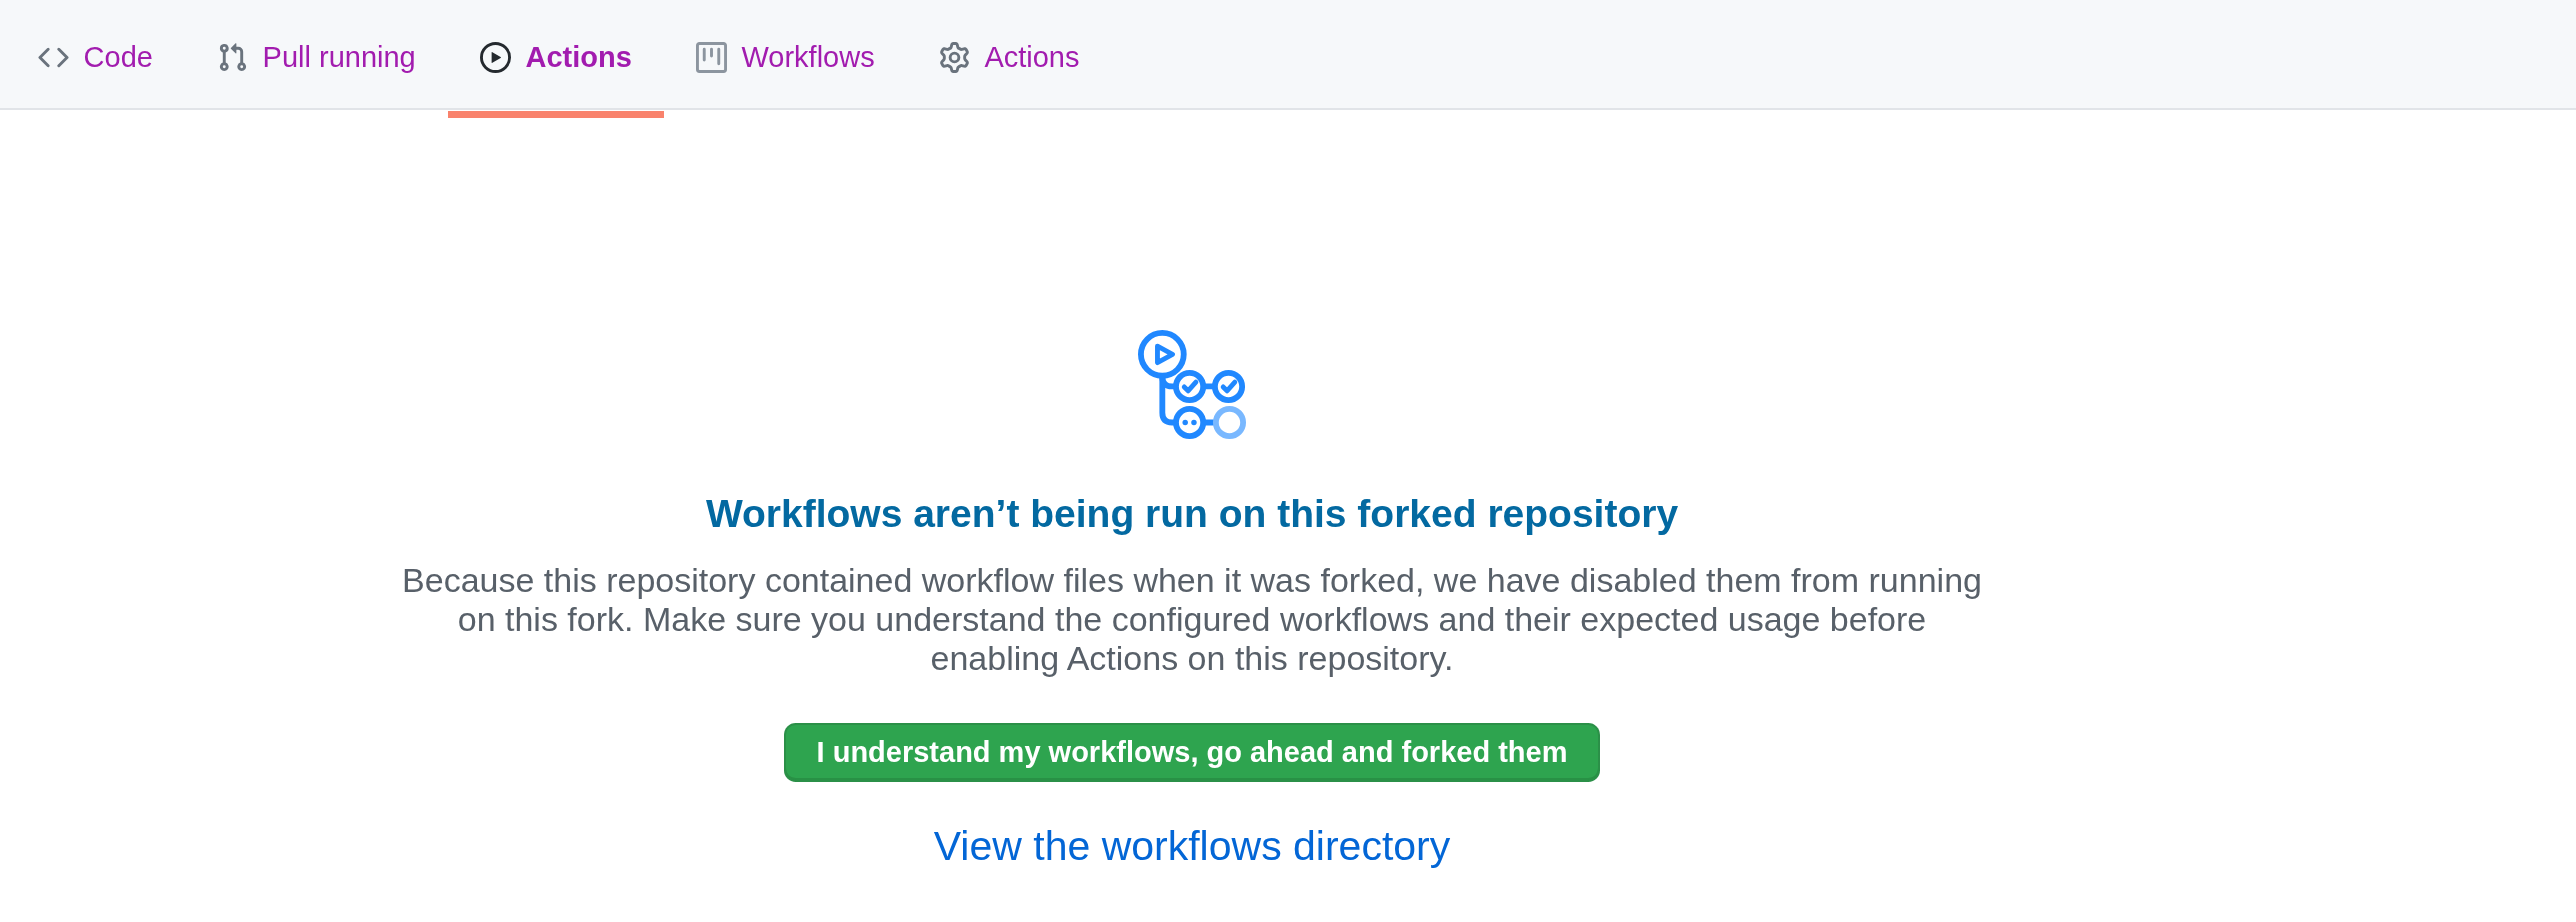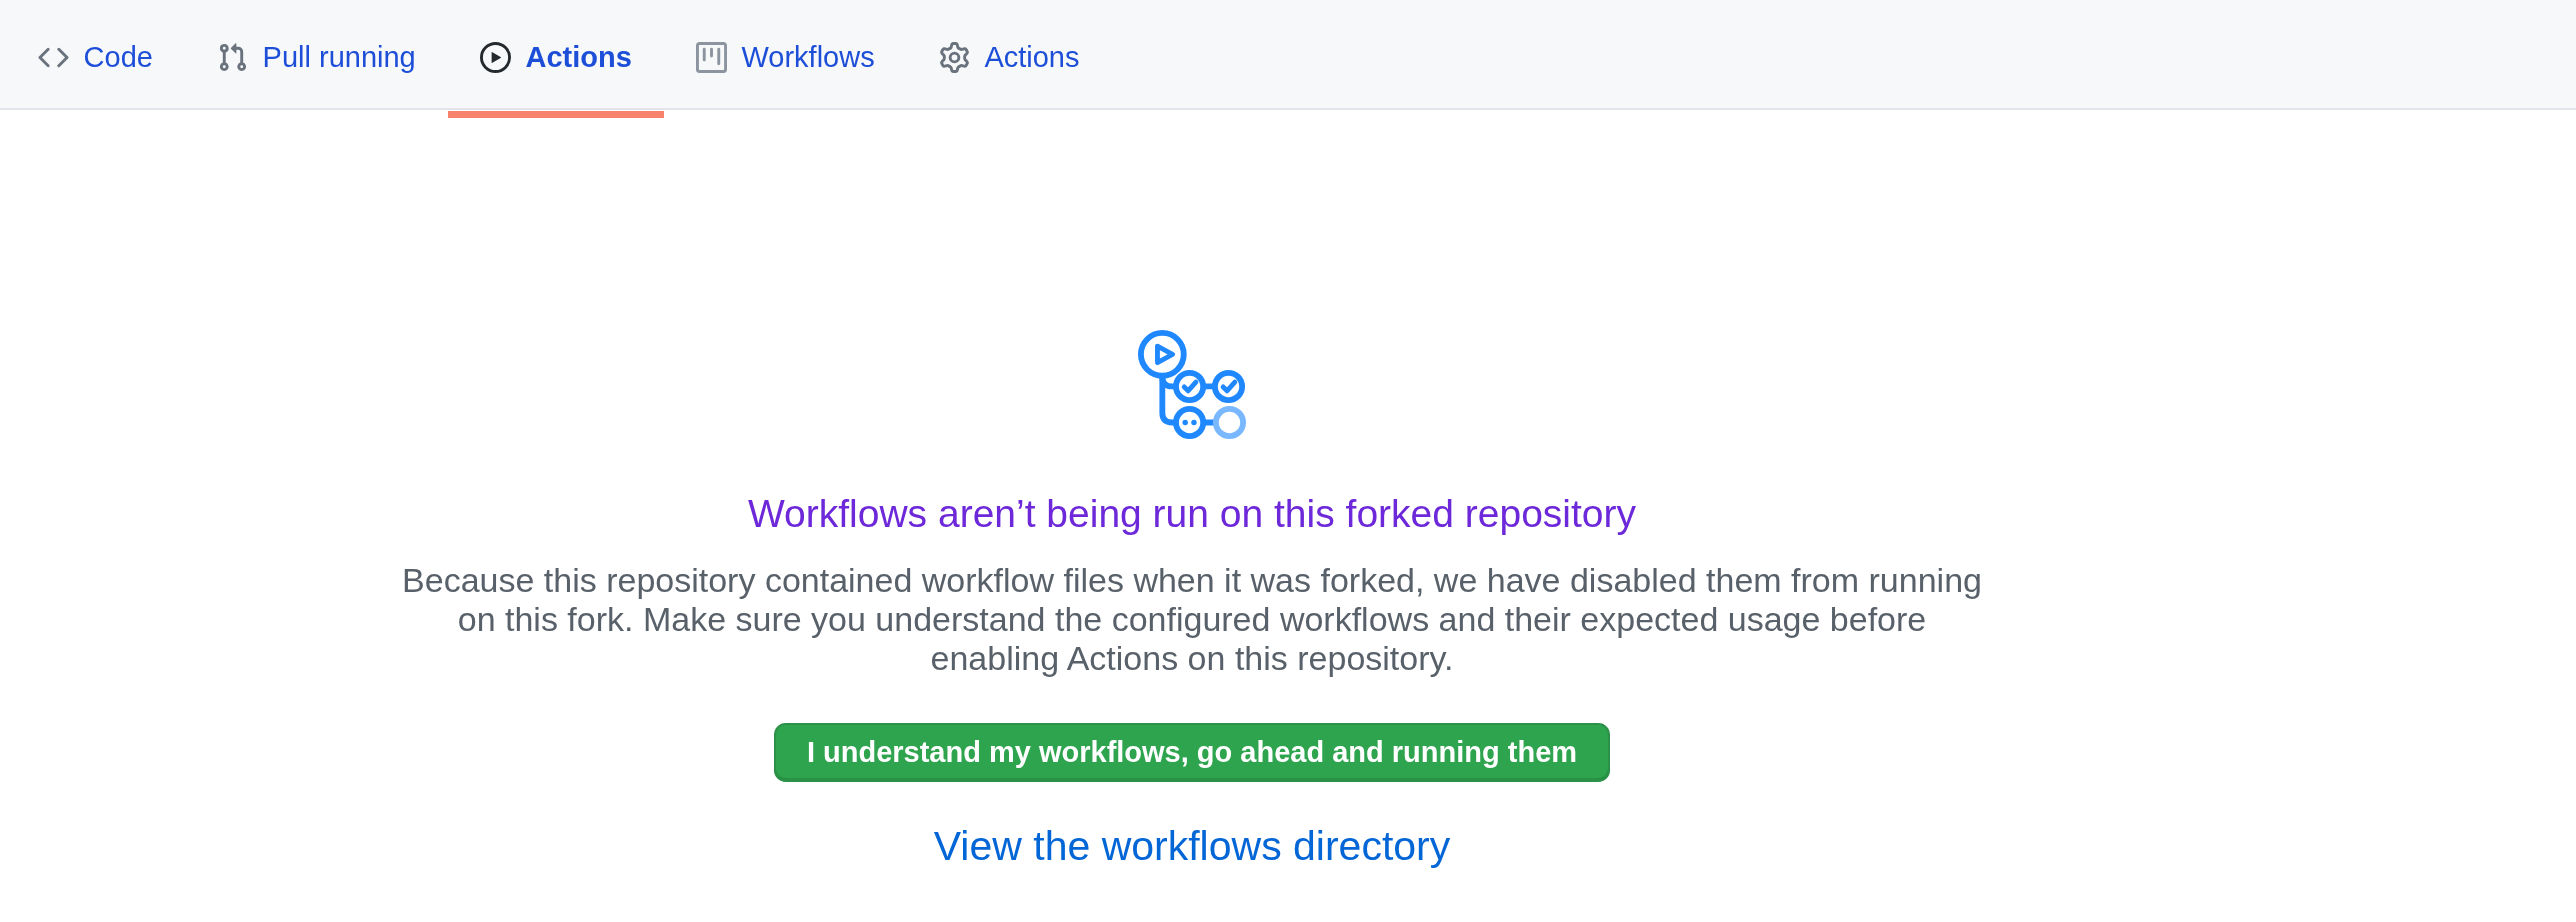--- a/index.html
+++ b/index.html
@@ -23,21 +23,21 @@
     align-items: stretch;
     padding: 7.8px 0 0 5.9px;
   }
   .tab {
     display: flex;
     align-items: center;
     gap: 14.7px;
     padding: 0 32px;
     font-size: 29px;
     line-height: 1;
-    color: #1d4ed8;
+    color: #a21caf;
     text-decoration: none;
     position: relative;
     cursor: pointer;
     white-space: nowrap;
   }
   .tab .ticon { display: inline-flex; }
   .tab .ticon svg { width: 31px; height: 31px; fill: #6a737d; }
   .tab .ticon.lighter svg { fill: #8c959f; }
   .tab.active { font-weight: 700; }
   .tab.active .ticon svg { fill: #24292e; }
@@ -56,22 +56,22 @@
     text-align: center;
     padding-top: 220px;
   }
   .ws-icon { display: inline-block; line-height: 0; }
   .ws-icon svg { width: 109px; height: 109px; }
 
   .bs-heading {
     margin: 45px 0 0 0;
     font-size: 39px;
     line-height: 51px;
-    font-weight: 400;
-    color: #6d28d9;
+    font-weight: 700;
+    color: #0369a1;
   }
   .bs-desc {
     margin: 21.5px auto 0 auto;
     max-width: 1598px;
     font-size: 34px;
     line-height: 39px;
     color: #586069;
   }
   .btn-primary {
     display: inline-block;
@@ -177,21 +177,21 @@
 
       <circle cx="94" cy="95" r="14" stroke="#79b8ff" stroke-width="6" fill="#ffffff"></circle>
     </svg>
   </div>
 
   <h2 class="bs-heading">Workflows aren’t being run on this forked repository</h2>
 
   <p class="bs-desc">Because this repository contained workflow files when it was forked, we have disabled them from running on this fork. Make sure you understand the configured workflows and their expected usage before enabling Actions on this repository.</p>
 
   <div>
-    <button class="btn-primary">I understand my workflows, go ahead and running them</button>
+    <button class="btn-primary">I understand my workflows, go ahead and forked them</button>
   </div>
 
   <div class="link-row">
     <a class="bs-link">View the workflows directory</a>
   </div>
 
 </main>
 
 
 </body></html>

